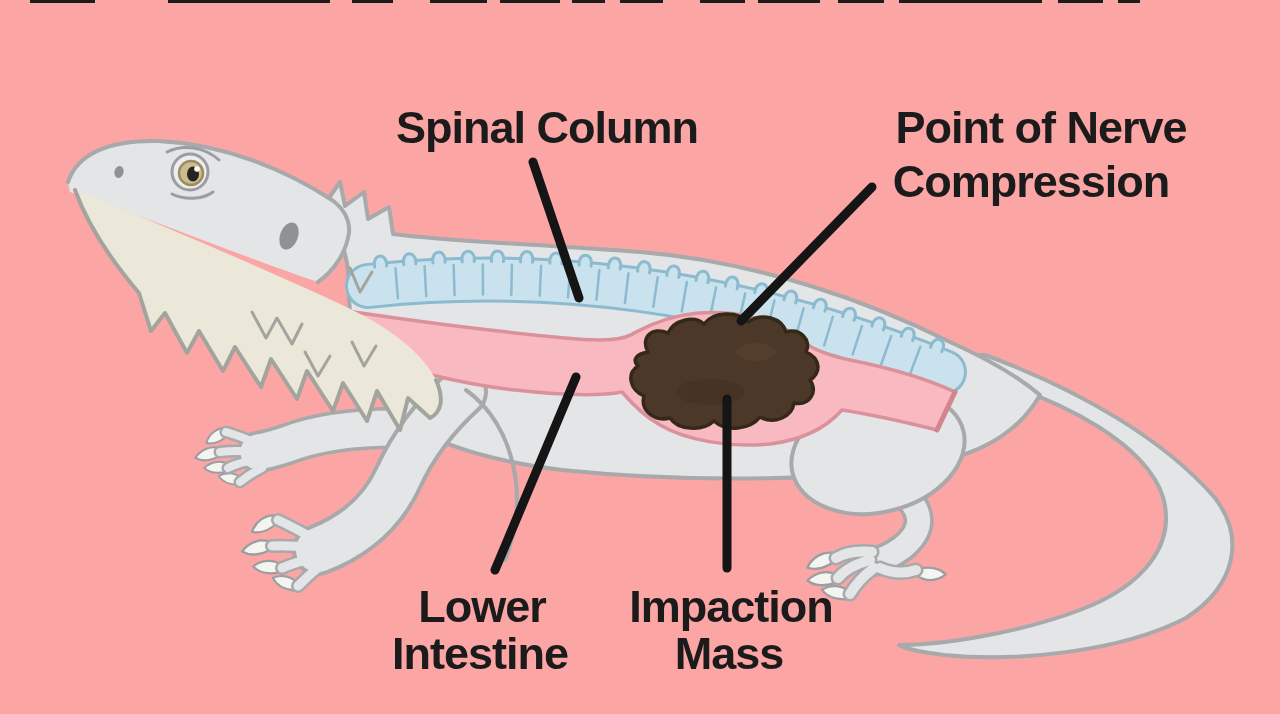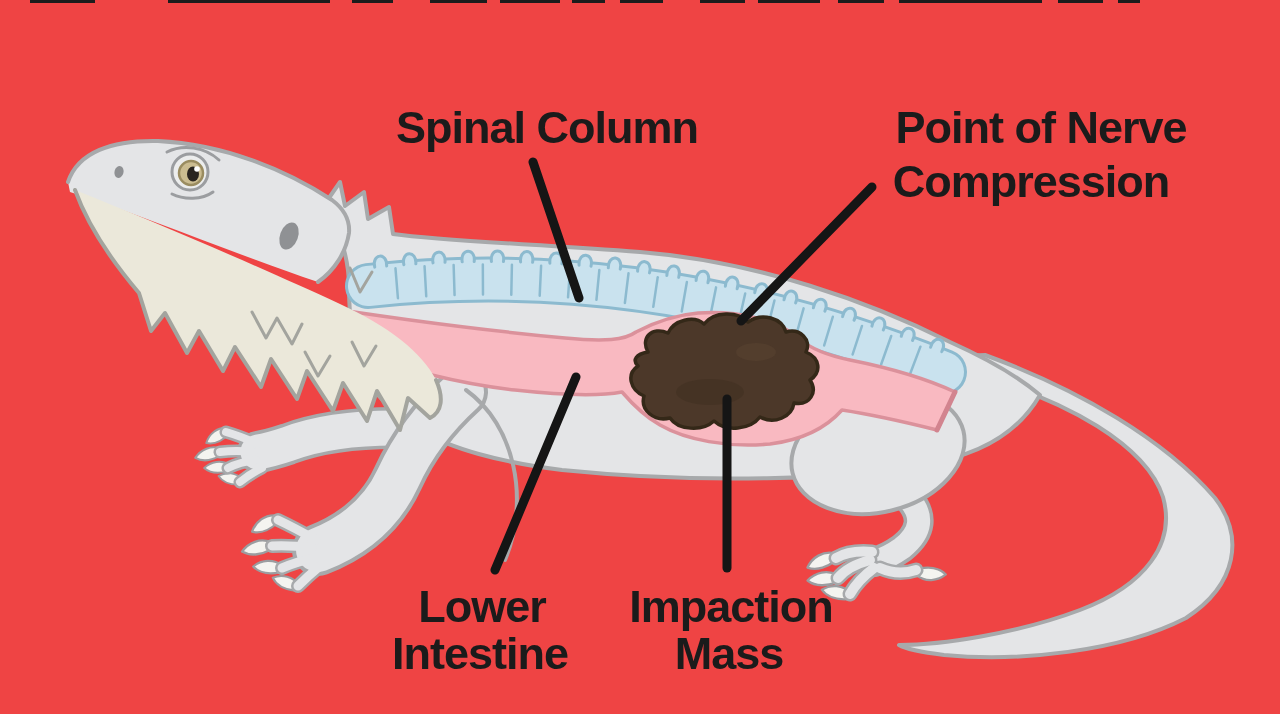--- a/index.html
+++ b/index.html
@@ -1,16 +1,16 @@
 <!DOCTYPE html>
 <html><head>
 <meta charset="utf-8">
 <style>
   html,body{margin:0;padding:0;background:#fff;}
-  .stage{position:relative;width:1280px;height:714px;background:#ef4444;overflow:hidden;
+  .stage{position:relative;width:1280px;height:714px;background:#fca5a5;overflow:hidden;
          font-family:"Liberation Sans","DejaVu Sans",sans-serif;}
   svg{display:block;}
   .body-shape{fill:#e4e5e7;stroke:#a7a9ab;stroke-width:4;stroke-linejoin:round;}
   .inner-line{fill:none;stroke:#a7a9ab;stroke-width:4;stroke-linecap:round;}
   .limb-outer{fill:none;stroke:#a7a9ab;stroke-linecap:round;stroke-linejoin:round;}
   .limb-inner{fill:none;stroke:#e4e5e7;stroke-linecap:round;stroke-linejoin:round;}
   .claw{fill:#f4f4f0;stroke:#9b9da0;stroke-width:2.5;stroke-linejoin:round;}
   .beard-fill{fill:#ebe8da;stroke:none;}
   .beard-edge{fill:none;stroke:#a3a49e;stroke-width:4;stroke-linejoin:round;stroke-linecap:round;}
   .beard-chevron{fill:none;stroke:#a3a49e;stroke-width:3;stroke-linejoin:round;stroke-linecap:round;}

